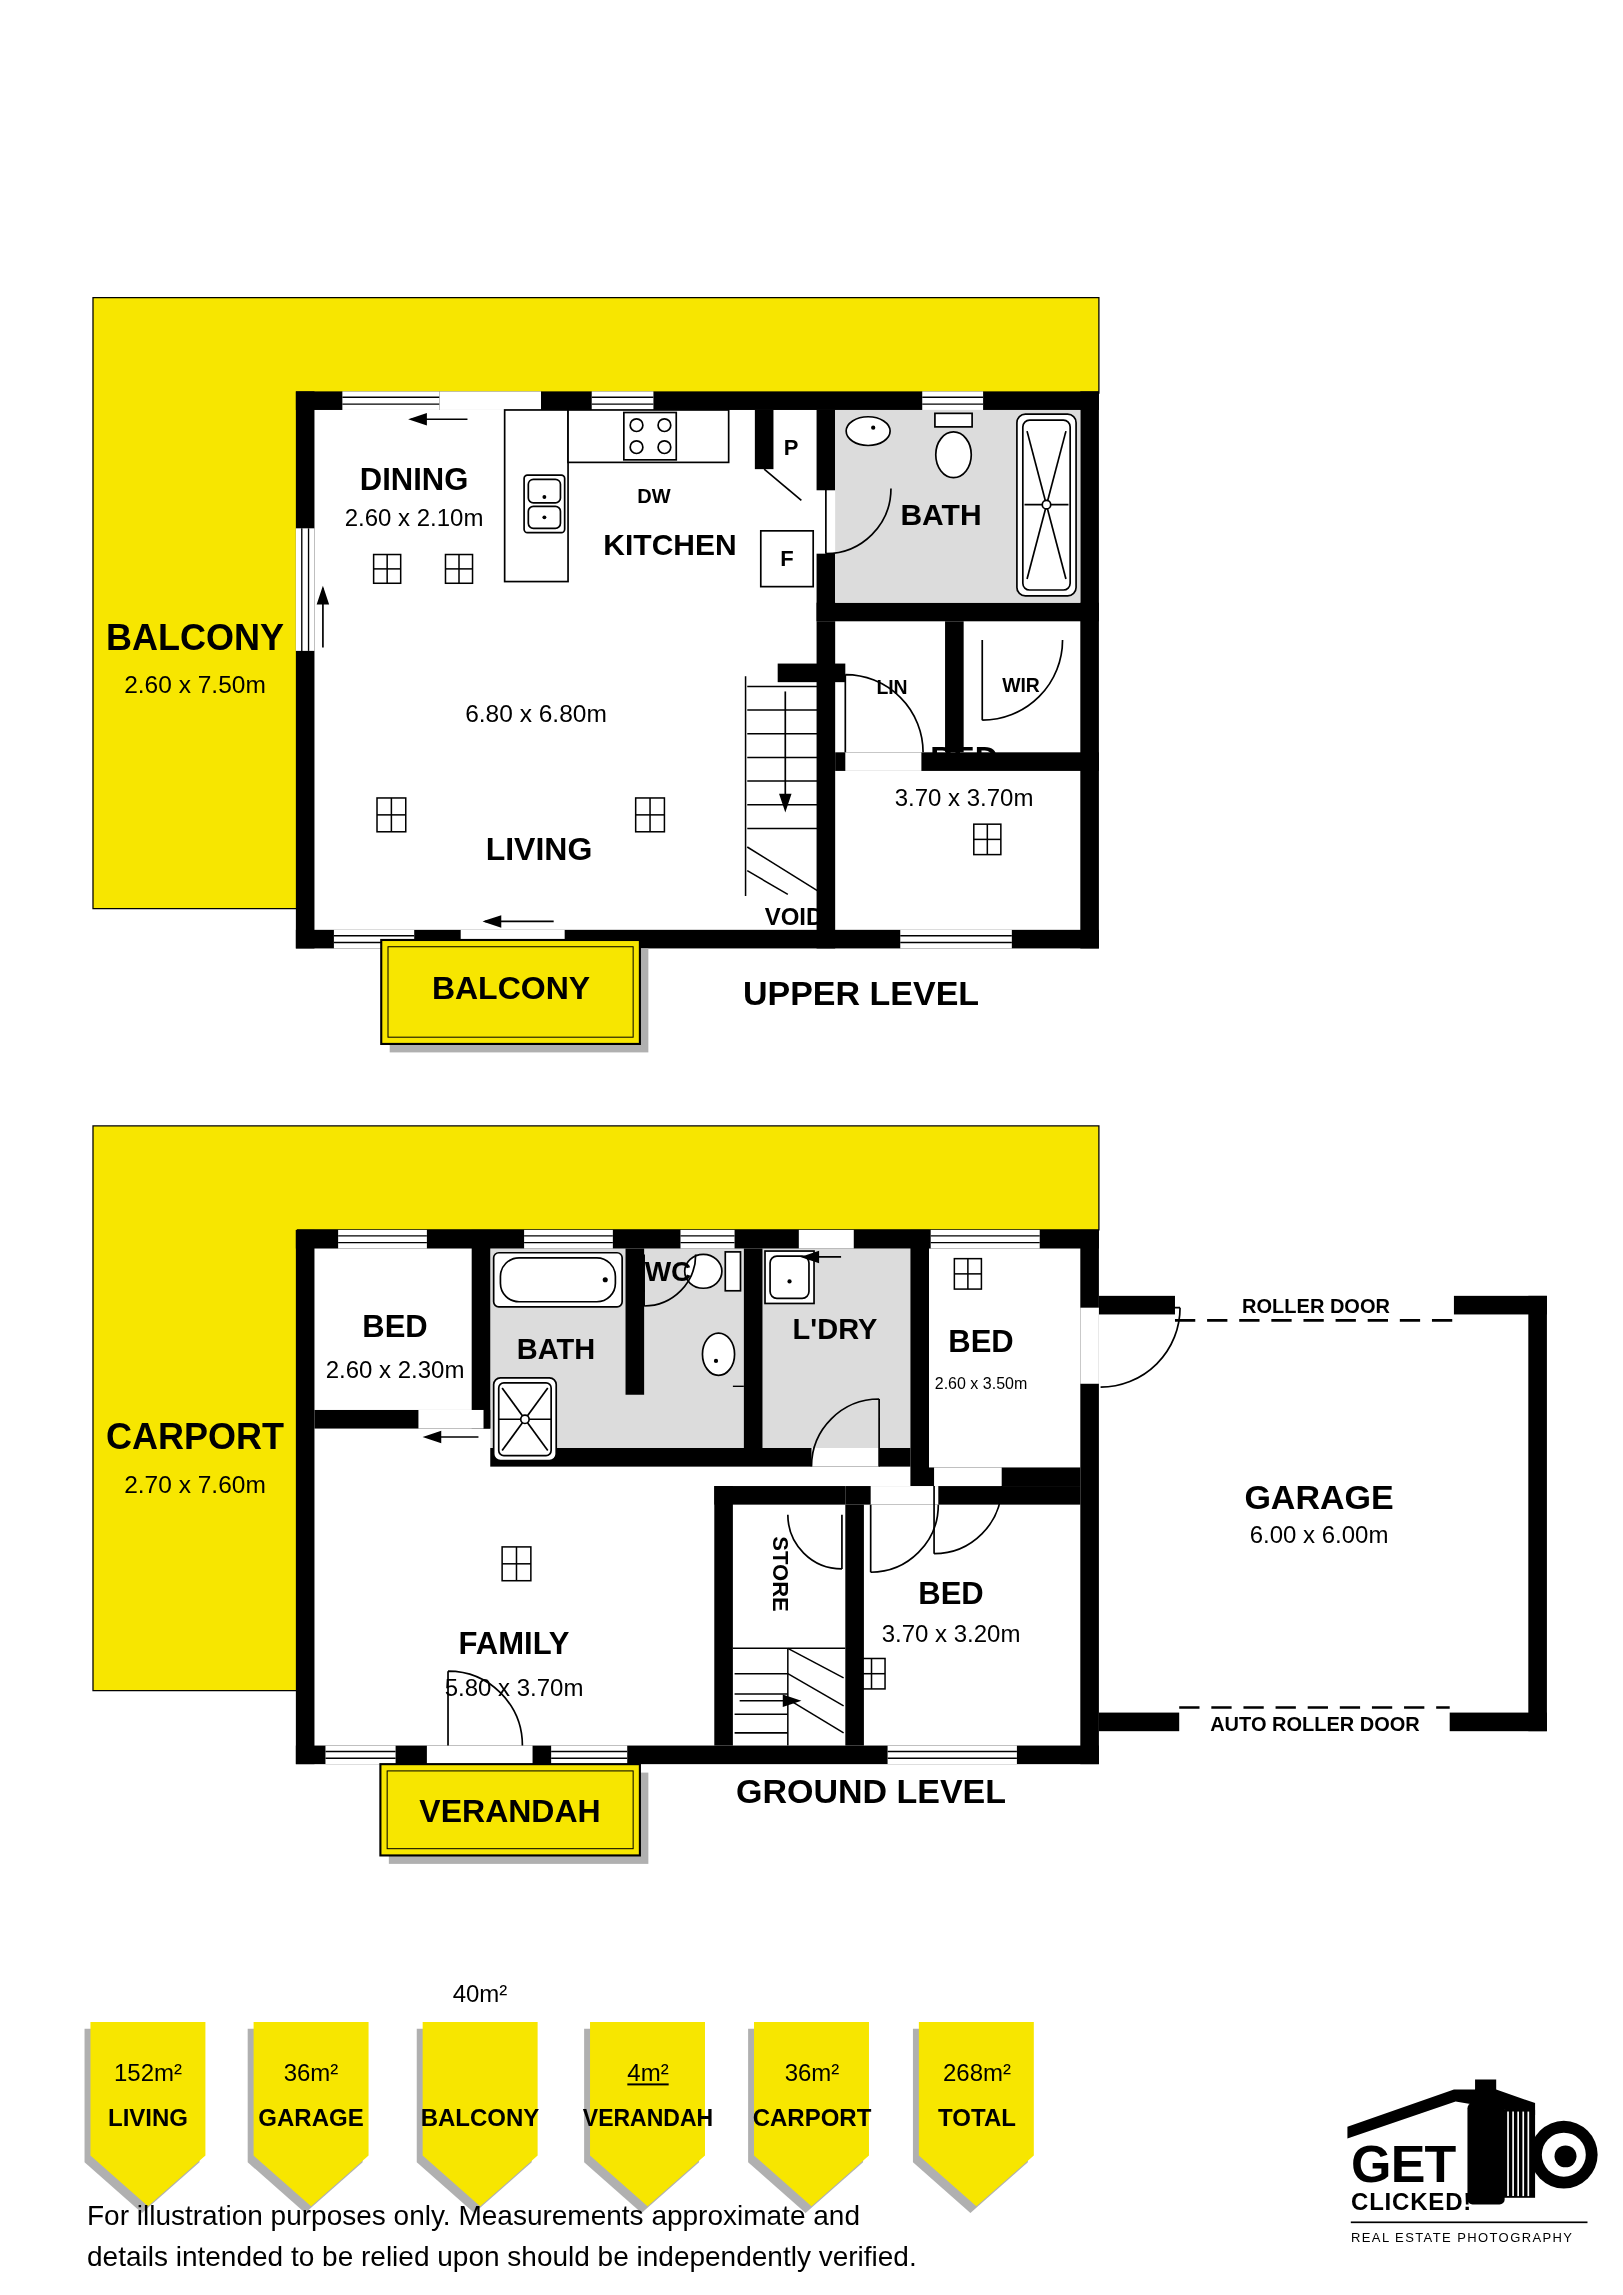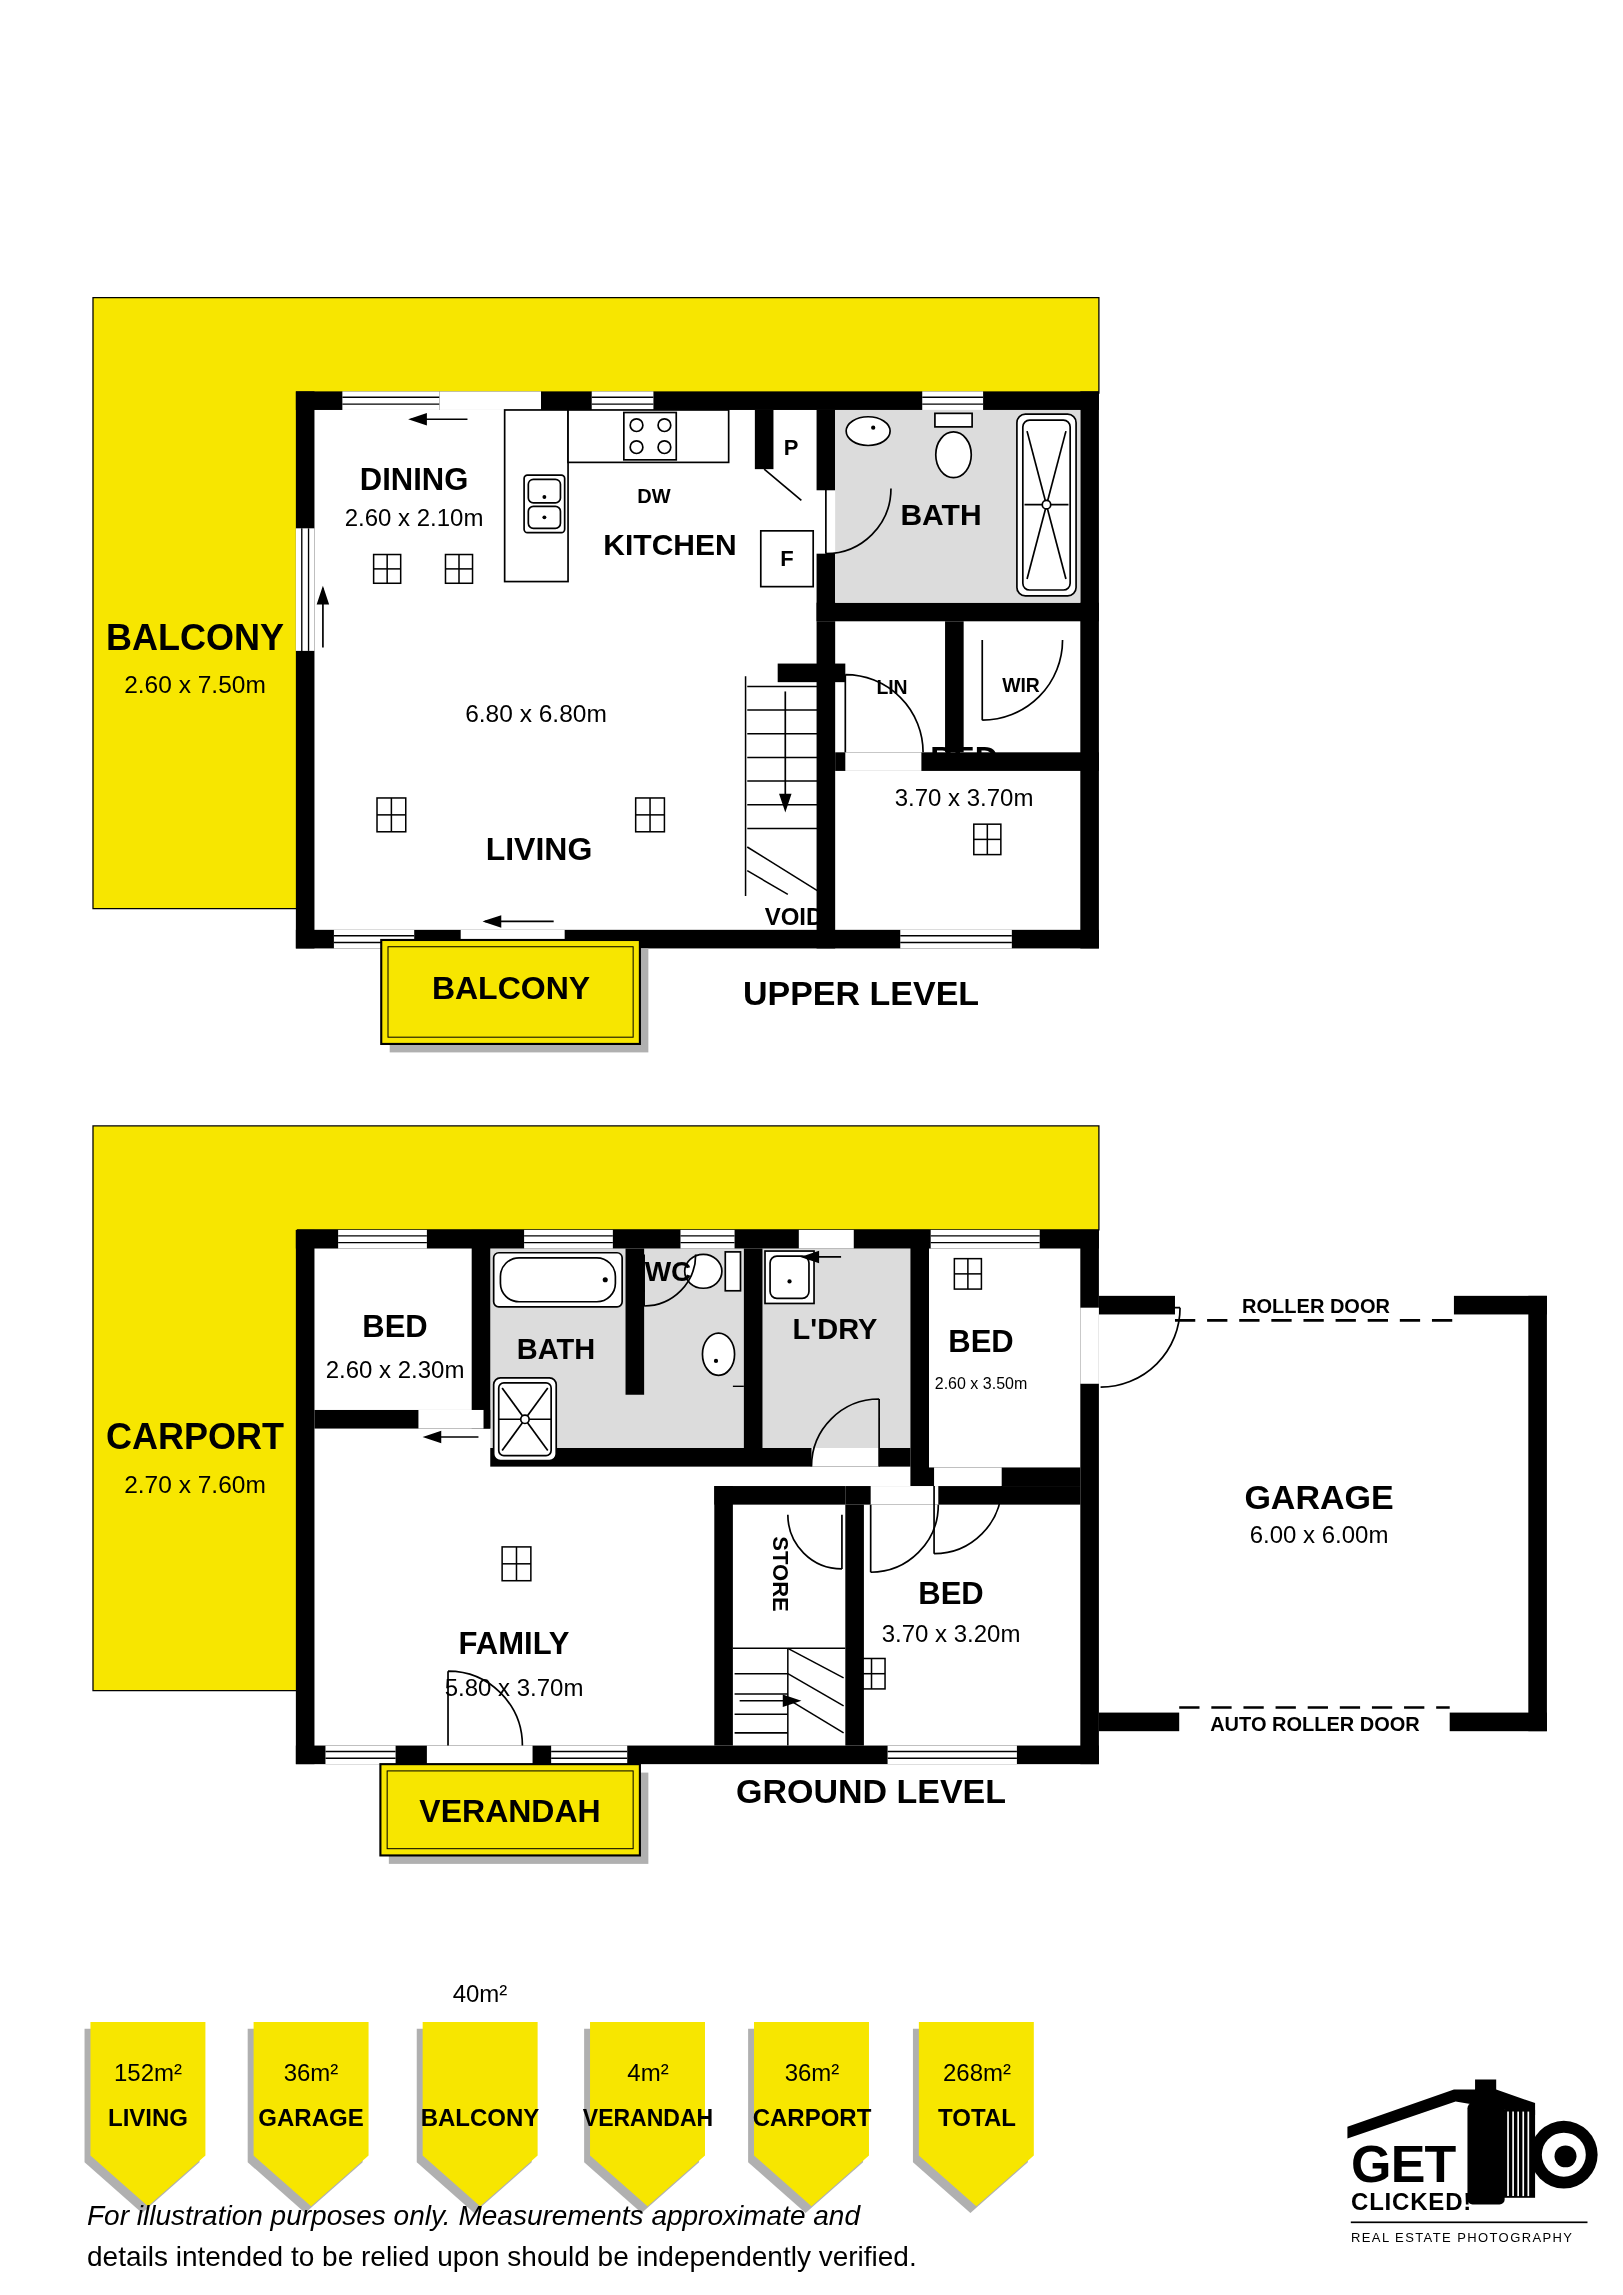--- a/index.html
+++ b/index.html
@@ -381,28 +381,28 @@
         </g>
   </g>
 </svg>
 
 <div class="lbl" style="left:148px;top:2073px;font-size:24px;">152m²</div>
 <div class="lbl b" style="left:148px;top:2118px;font-size:24px;">LIVING</div>
 <div class="lbl" style="left:311px;top:2073px;font-size:24px;">36m²</div>
 <div class="lbl b" style="left:311px;top:2118px;font-size:24px;">GARAGE</div>
 <div class="lbl" style="left:480px;top:1994px;font-size:24px;">40m²</div>
 <div class="lbl b" style="left:480px;top:2118px;font-size:24px;">BALCONY</div>
-<div class="lbl" style="left:648px;top:2073px;font-size:24px;">4m²</div>
+<div class="lbl" style="left:648px;top:2073px;font-size:24px;text-decoration:underline;">4m²</div>
 <div class="lbl b" style="left:648px;top:2118px;font-size:23px;">VERANDAH</div>
 <div class="lbl" style="left:812px;top:2073px;font-size:24px;">36m²</div>
 <div class="lbl b" style="left:812px;top:2118px;font-size:24px;">CARPORT</div>
 <div class="lbl" style="left:977px;top:2073px;font-size:24px;">268m²</div>
 <div class="lbl b" style="left:977px;top:2118px;font-size:24px;">TOTAL</div>
 
-<div class="disc" style="left:87px;top:2200px;font-size:28px;font-style:italic;">For illustration purposes only. Measurements approximate and</div>
+<div class="disc" style="left:87px;top:2200px;font-size:28px;">For illustration purposes only. Measurements approximate and</div>
 <div class="disc" style="left:87px;top:2241px;font-size:28px;">details intended to be relied upon should be independently verified.</div>
 
 <div class="disc b" style="left:1351px;top:2134px;font-size:52px;letter-spacing:-0.8px;">GET</div>
 <div class="disc b" style="left:1351px;top:2188px;font-size:24px;letter-spacing:0.8px;">CLICKED!</div>
 <div class="disc" style="left:1351px;top:2230px;font-size:13px;letter-spacing:1.4px;">REAL ESTATE PHOTOGRAPHY</div>
 
 </div>
 
 
 </body></html>

